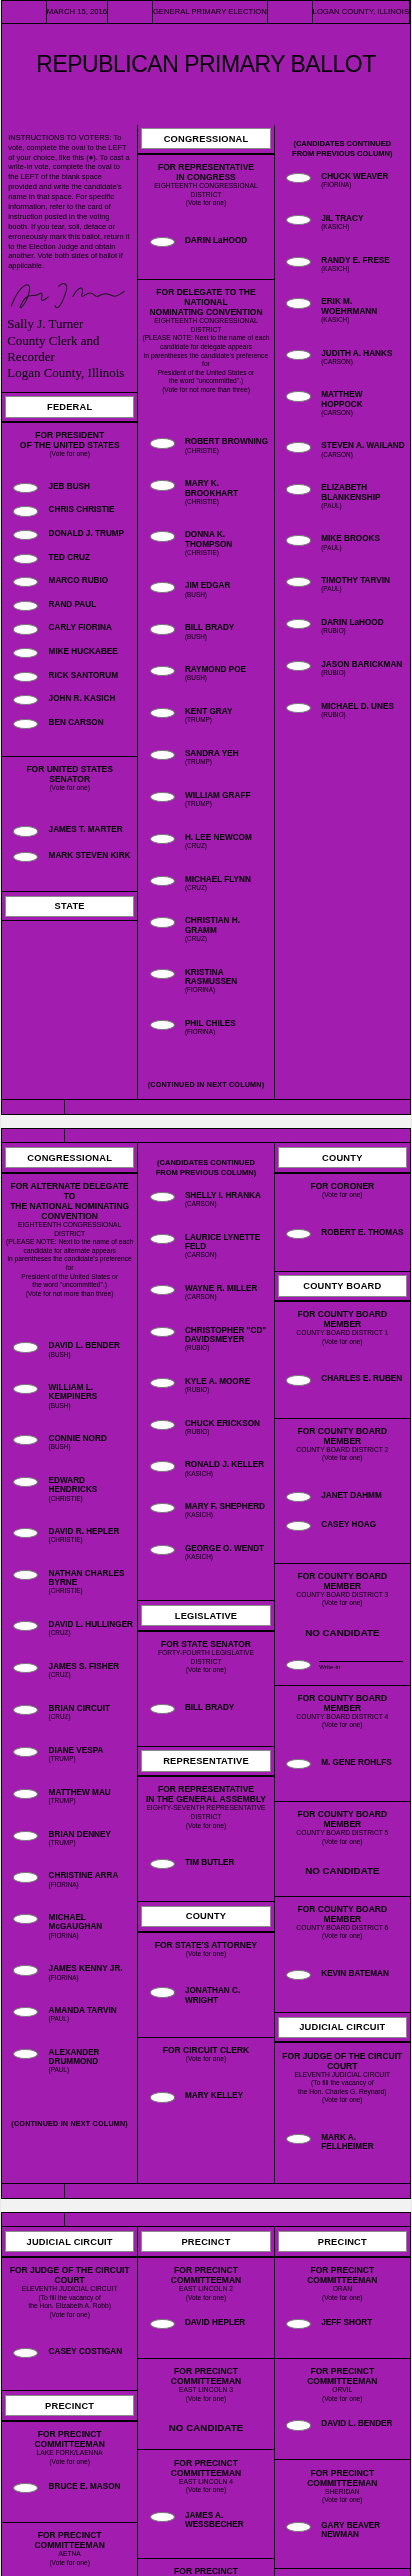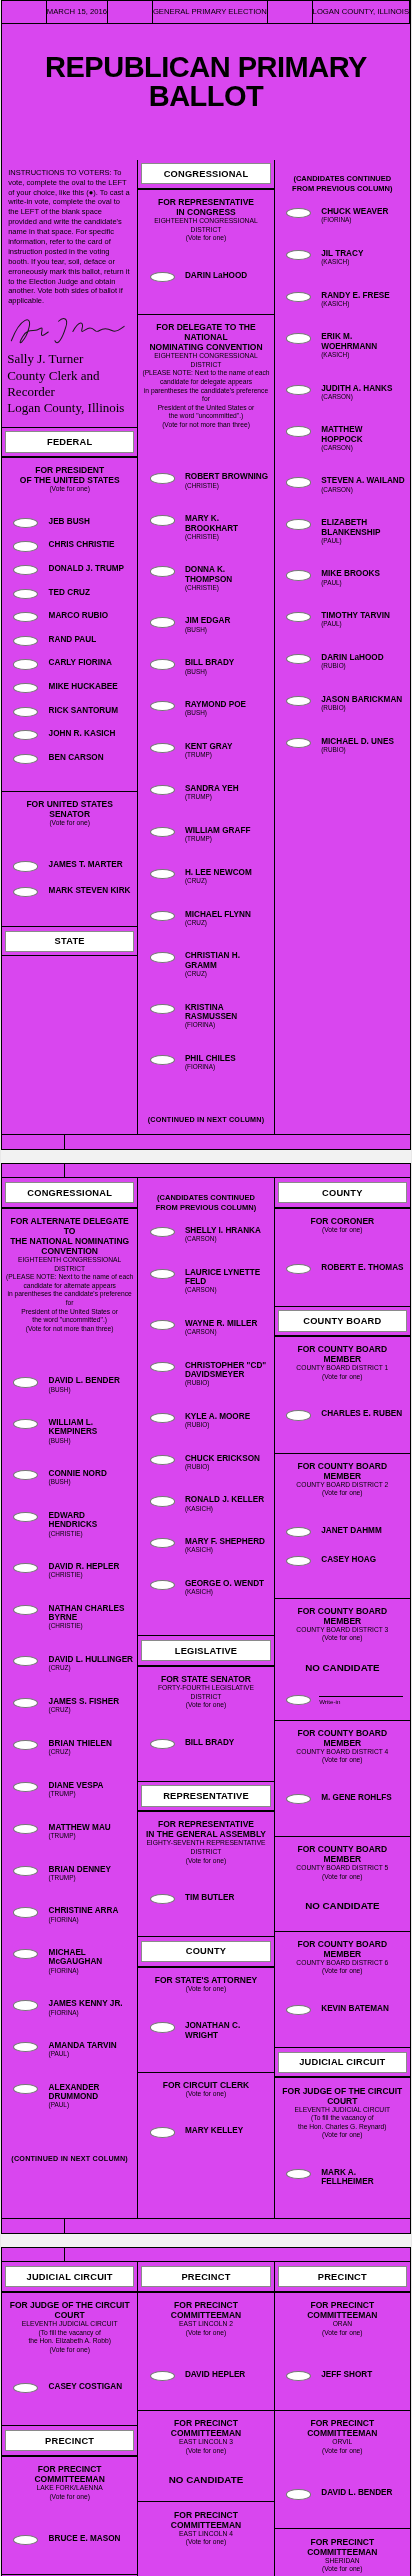--- a/index.html
+++ b/index.html
@@ -1,26 +1,26 @@
 <!DOCTYPE html>
 <html style="font-size:8.2px"><head>
 <meta charset="utf-8">
 <style>
   html,body{margin:0;padding:0;background:#e8e8e8;}
   body{width:412px;font-family:"Liberation Sans",sans-serif;color:#000;}
   #ballot{width:410px;margin:0 auto;background:#fff;}
-  .page{border:1px solid #000;background:#d946ef;min-height:925px;display:flex;flex-direction:column;margin:0;}
+  .page{border:1px solid #000;background:#a21caf;min-height:925px;display:flex;flex-direction:column;margin:0;}
   .pagesep{height:13.4px;background:#f2f2f2;}
   
   .topbar{display:flex;border-bottom:1px solid #000;height:21.6px;align-items:stretch;}
   .tcell{display:flex;align-items:center;justify-content:center;font-size:7.7px;white-space:nowrap;}
   .tcell.empty{width:47px;}
   .tcell.text{flex:1;border-left:0.5px solid #000;border-right:0.5px solid #000;}
   .titlebox{text-align:center;padding:29px 3.1px 49px;}
-  .bigtitle{font-size:29px;font-weight:700;letter-spacing:-0.5px;line-height:1;}
+  .bigtitle{font-size:23px;font-weight:400;letter-spacing:-0.5px;line-height:1;}
   
   .marksT{display:flex;border-bottom:0.5px solid #000;height:13.4px;}
   .marksB{display:flex;border-top:0.5px solid #000;height:13.4px;margin-top:auto;}
   .mA{width:62px;border-right:0.5px solid #000;}
   .mB{flex:1;}
   
   .cols{display:flex;flex:1;align-items:stretch;}
   .col{flex:1;min-width:0;display:flex;flex-direction:column;}
   .col + .col{border-left:0.5px solid #000;}
   
@@ -37,21 +37,21 @@
   .race-sub{font-size:6.7px;text-align:center;line-height:1.28;}
   .cont-note{font-weight:700;font-size:7.5px;text-align:center;margin:7.2px 3.1px 1px;line-height:1.3;}
   .cands{margin-top:23px;}
   .cand{display:flex;gap:10.3px;padding-left:7.2px;margin-bottom:17.5px;align-items:flex-start;}
   .pres .cand{margin-bottom:12.4px;}
   .senate .cands{margin-top:33px;text-align:right;}.senate .cand{margin-bottom:14.4px;}
   .delegate .cands{margin-top:43px;}.delegate .cand{margin-bottom:25px;}
   .cont .cands{margin-top:13.4px;}
   .single .cands{margin-top:28px;}
   .precinct{padding-bottom:11.3px;}
-  .precinct .cands{margin-top:33px;}
+  .precinct .cands{margin-top:16px;}
   .oval{width:23px;height:8.2px;border:0.5px solid #777;border-radius:50%;flex:none;margin-top:1px;background:#fff;display:inline-block;}
   .ctext{min-width:0;}
   .cname{font-weight:700;font-size:8.2px;line-height:1.12;}
   .cpref{font-size:6.4px;line-height:1.2;}
   .nocand{font-weight:700;font-size:9.8px;text-align:center;margin:18.5px 2.1px 5.2px;}
   .wrow{display:flex;gap:8.2px;padding-left:7.2px;margin-top:15.5px;align-items:flex-end;}
   .wfield{flex:1;margin-right:3.1px;}
   .wline{border-bottom:0.5px solid #000;height:8.2px;}
   .wlabel{font-size:6.2px;padding-top:1px;}
   .colcont{font-weight:700;font-size:7.2px;text-align:center;padding:5.2px 0 10.3px;letter-spacing:0.2px;}
@@ -496,21 +496,21 @@
               <div class="cand">
                 <span class="oval"></span>
                 <div class="ctext">
                   <div class="cname">JAMES S. FISHER</div>
                   <div class="cpref">(CRUZ)</div>
                 </div>
               </div>
               <div class="cand">
                 <span class="oval"></span>
                 <div class="ctext">
-                  <div class="cname">BRIAN THIELEN</div>
+                  <div class="cname">BRIAN CIRCUIT</div>
                   <div class="cpref">(CRUZ)</div>
                 </div>
               </div>
               <div class="cand">
                 <span class="oval"></span>
                 <div class="ctext">
                   <div class="cname">DIANE VESPA</div>
                   <div class="cpref">(TRUMP)</div>
                 </div>
               </div>

